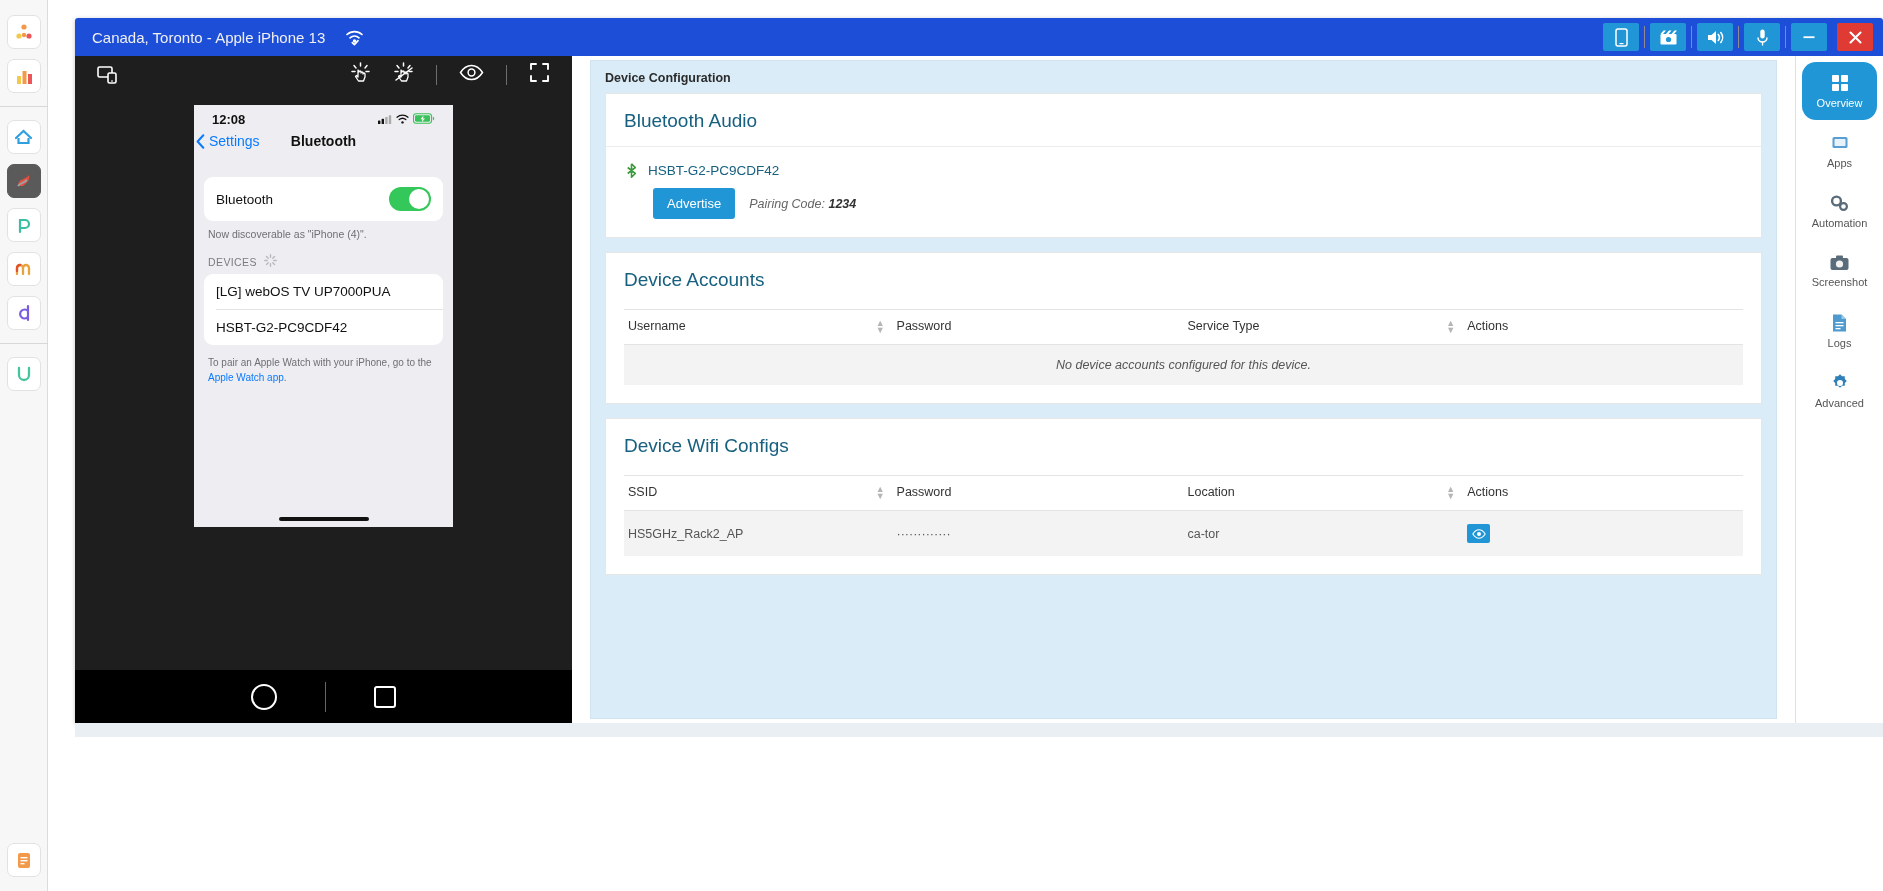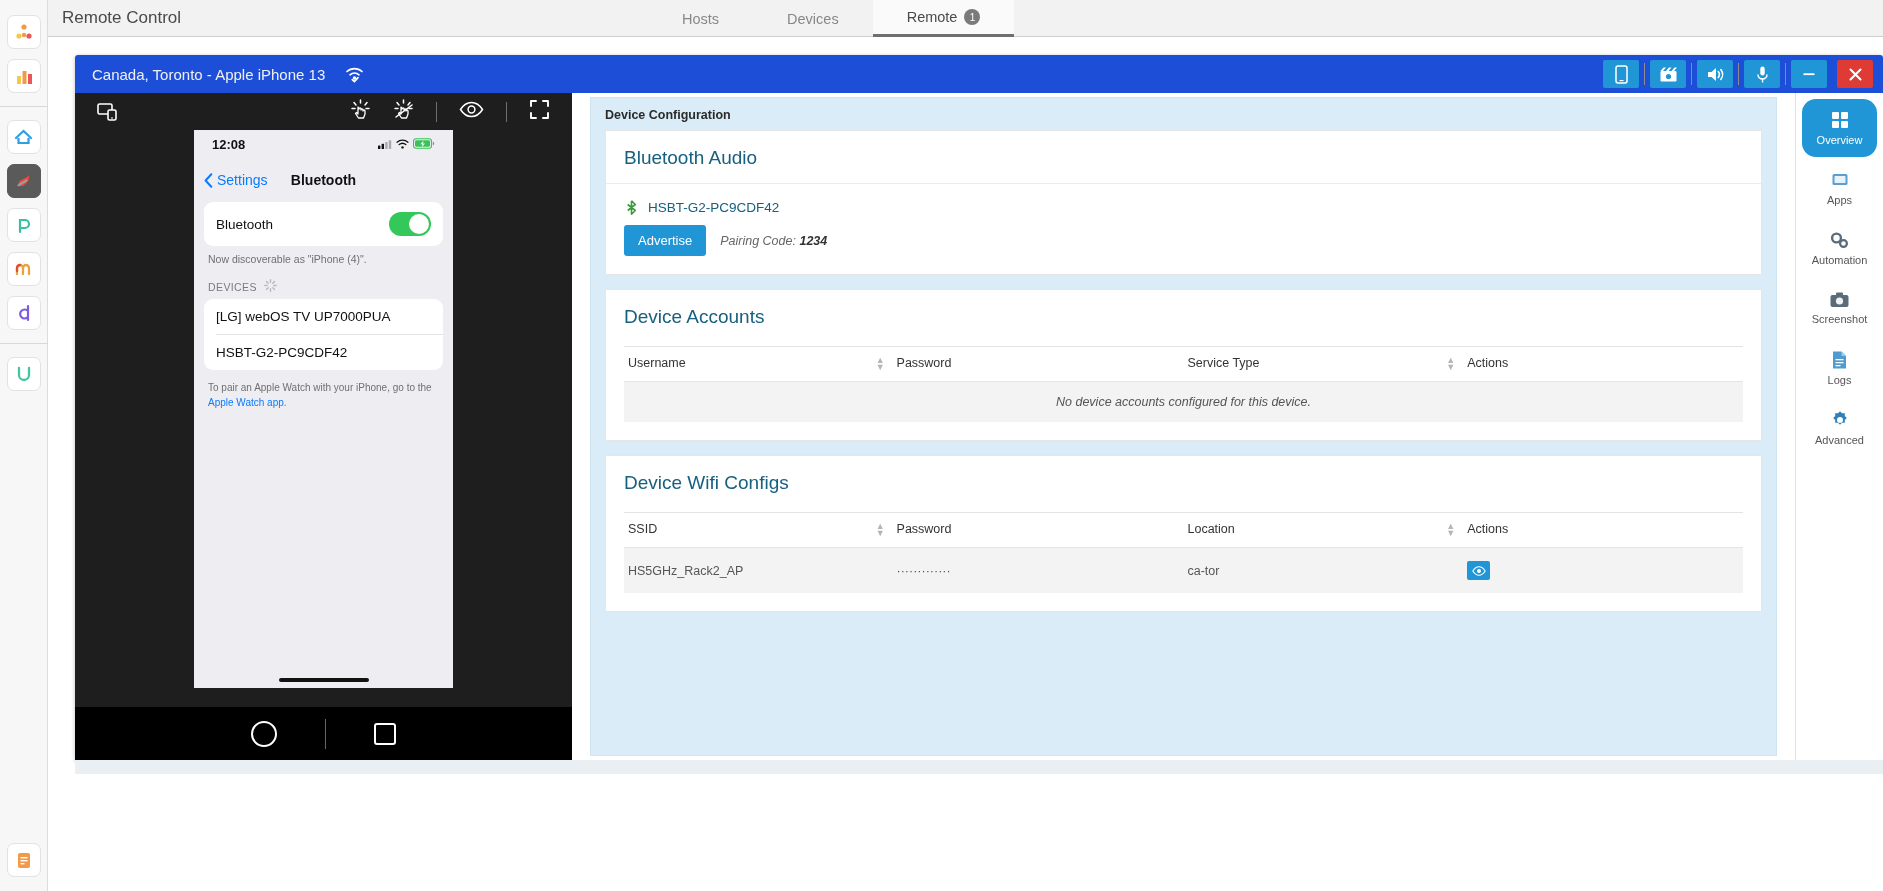--- a/index.html
+++ b/index.html
@@ -83,27 +83,27 @@
   .phone-toolbar {
     height: 37px; display: flex; align-items: center; padding: 0 22px;
     color: #e8e8e8;
   }
   .ptool { margin-right: auto; cursor: pointer; display: flex; }
   .ptool-right { display: flex; align-items: center; gap: 22px; }
   .ptool-sep { width: 1px; height: 20px; background: #6e6e6e; }
 
   .phone-stage { flex: 1; display: flex; justify-content: center; position: relative; }
   .phone-screen {
-    width: 259px; height: 558px; background: #eeeef2; margin-top: 0;
+    width: 259px; height: 422px; background: #eeeef2; margin-top: 12px;
     position: relative; overflow: hidden;
   }
   .ph-status { height: 28px; display: flex; align-items: center; padding: 0 18px; }
   .ph-time { font-size: 13px; font-weight: bold; color: #111; }
   .ph-status-right { margin-left: auto; display: flex; align-items: center; gap: 4px; }
-  .ph-nav { display: flex; align-items: flex-end; padding: 0 10px; height: 30px; position: relative; }
+  .ph-nav { display: flex; align-items: flex-start; padding: 0 2px; height: 30px; position: relative; }
   .ph-back { color: #0a7aff; font-size: 14px; display: flex; align-items: center; cursor: pointer; }
   .ph-title { position: absolute; left: 0; right: 0; text-align: center; font-size: 14px; font-weight: bold; color: #111; pointer-events: none; }
   .ph-card { background: #fff; margin: 14px 10px 0 10px; border-radius: 9px; }
   .ph-row { display: flex; align-items: center; padding: 10px 12px; font-size: 13.5px; color: #111; }
   .ph-toggle {
     margin-left: auto; width: 42px; height: 24px; border-radius: 12px;
     background: #34c759; position: relative;
   }
   .ph-toggle i { position: absolute; right: 2px; top: 2px; width: 20px; height: 20px; border-radius: 50%; background: #fff; }
   .ph-note { font-size: 10.5px; color: #6f6f74; padding: 7px 14px 0 14px; }
@@ -126,20 +126,21 @@
   .panel-divider { height: 1px; background: #ececec; }
   .panel-body { padding: 16px 18px 18px 18px; }
 
   .bt-line { display: flex; align-items: center; gap: 9px; font-size: 13.5px; color: #17607f; margin-bottom: 9px; }
   .bt-icon { color: #3c9a3c; display: inline-flex; width: 15px; justify-content: center; }
   .adv-row { display: flex; align-items: center; gap: 14px; margin-top: 10px; }
   .btn-blue {
     background: #2196d6; color: #fff; border: none; border-radius: 3px;
     font-size: 13px; padding: 8px 14px; cursor: pointer;
     font-family: "Liberation Sans", sans-serif;
+    margin-left: 29px;
   }
   .pair-code { font-size: 12.5px; color: #666; font-style: italic; }
   .pair-code b { color: #333; }
 
   table.dt { width: 100%; border-collapse: collapse; }
   table.dt th {
     text-align: left; font-size: 12.5px; font-weight: normal; color: #333;
     padding: 9px 4px 11px 4px; border-bottom: 1px solid #e4e4e4;
     position: relative;
   }
@@ -242,35 +243,20 @@
         <rect x="4" y="3" width="12" height="15" rx="2" fill="#f2994a"></rect>
         <rect x="6.5" y="7" width="7" height="1.4" fill="#fff"></rect>
         <rect x="6.5" y="10" width="7" height="1.4" fill="#fff"></rect>
         <rect x="6.5" y="13" width="4" height="1.4" fill="#fff"></rect>
       </svg>
     </div>
   </div>
 
   <div class="main">
 
-    <div class="topbar">
-      <div class="top-title">Remote Control</div>
-      <div class="top-tabs">
-        <div class="top-tab">
-          <span>Hosts</span>
-        </div>
-        <div class="top-tab">
-          <span>Devices</span>
-        </div>
-        <div class="top-tab active">
-          <span>Remote</span>
-          <span class="tab-badge">1</span>
-        </div>
-      </div>
-    </div>
 
     <div class="workspace">
 
       <div class="devwin">
 
         <div class="devwin-title">
           <span>Canada, Toronto - Apple iPhone 13</span>
           <span class="wifi-ok">
             <svg width="19" height="17" viewBox="0 0 19 17">
               <path d="M2 5.5 A11 11 0 0 1 17 5.5" fill="none" stroke="#fff" stroke-width="1.7" stroke-linecap="round"></path>

